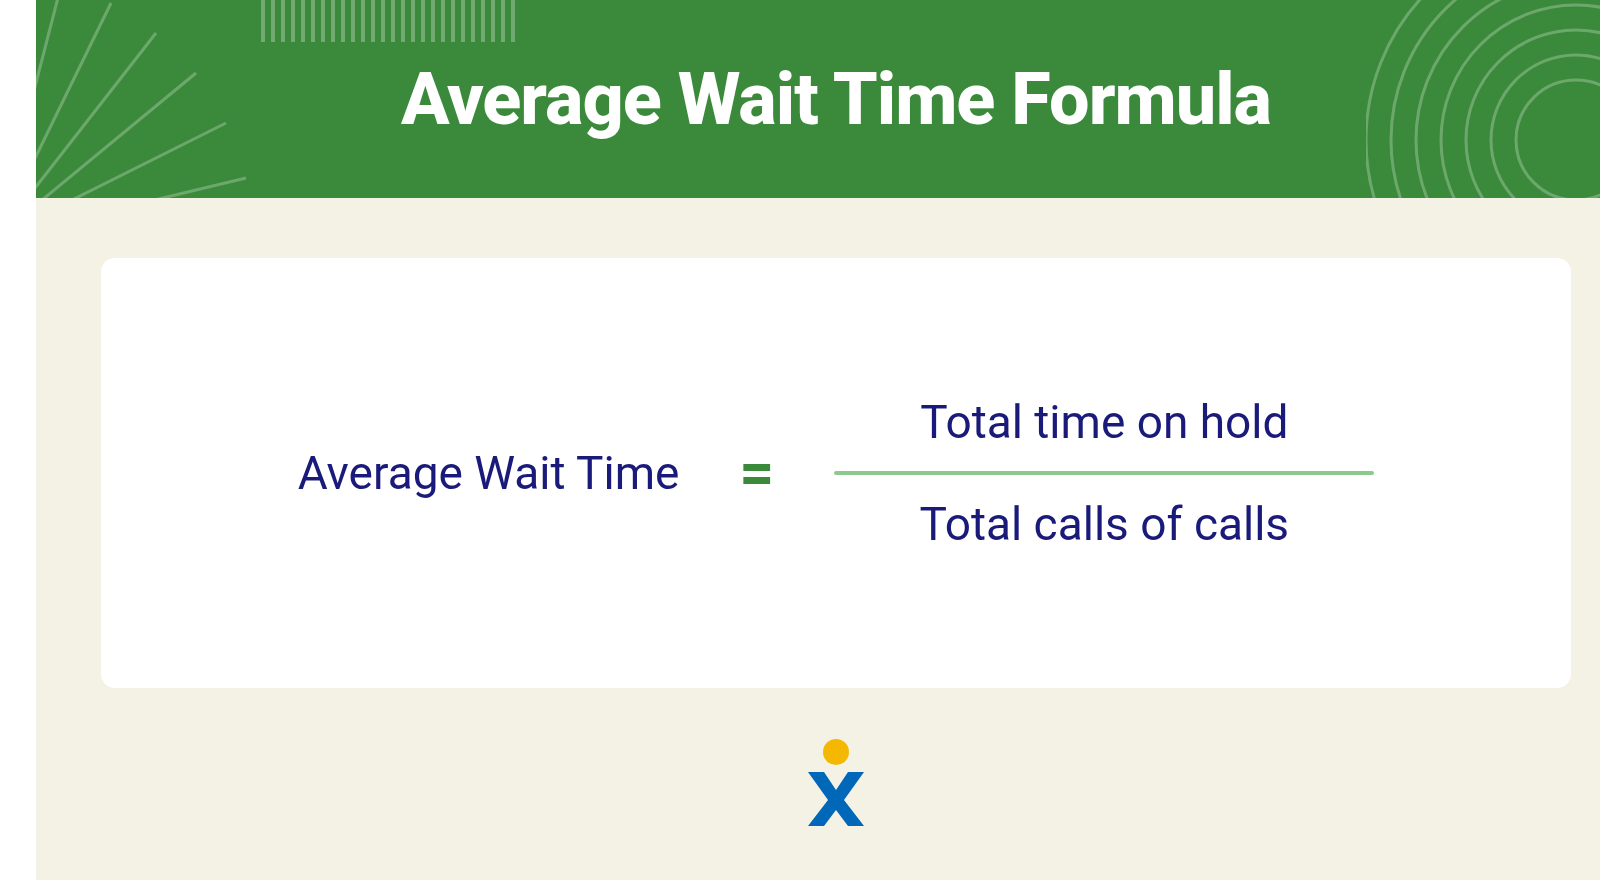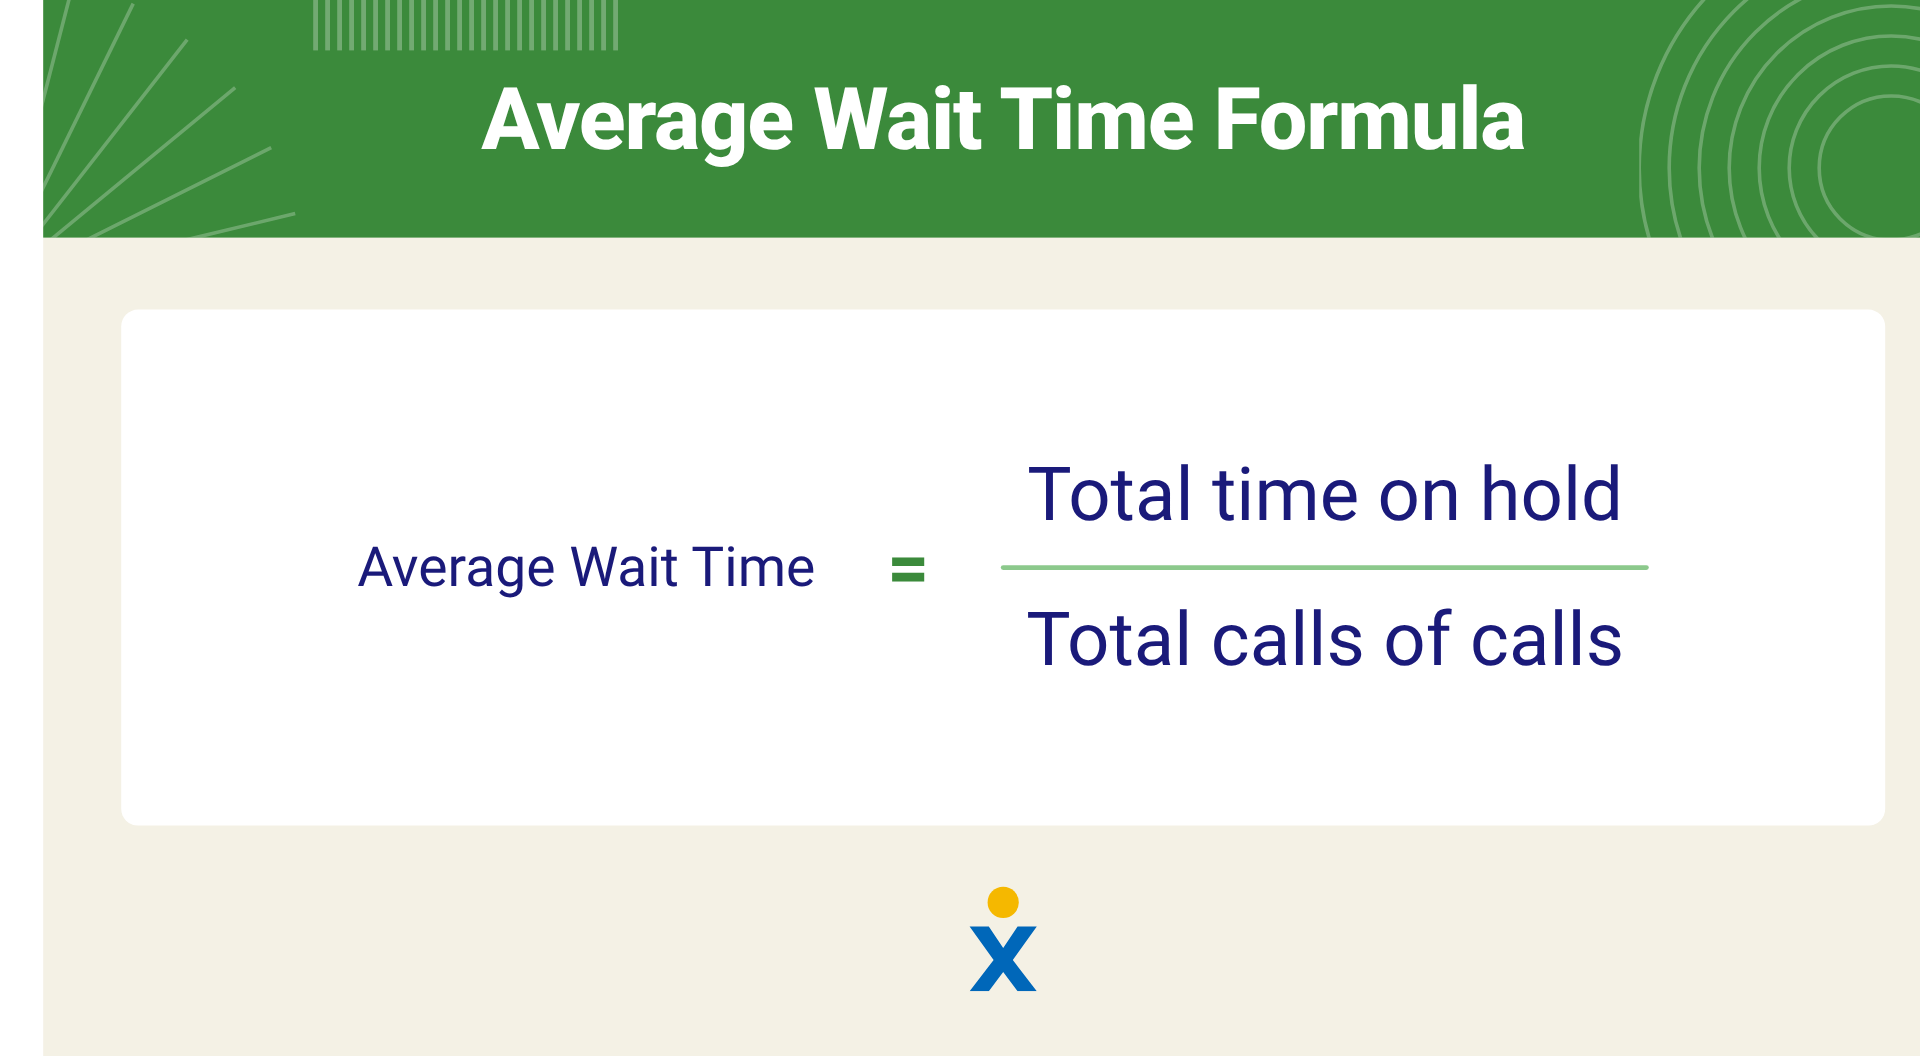--- a/index.html
+++ b/index.html
@@ -95,21 +95,21 @@
     line-height: 1;
   }
   .fraction {
     display: flex;
     flex-direction: column;
     align-items: center;
     gap: 22px;
   }
   .numerator, .denominator {
     color: #1a1a7a;
-    font-size: 62px;
+    font-size: 46px;
     font-weight: 400;
     white-space: nowrap;
     text-align: right;
   }
   .divider {
     width: 540px;
     height: 4px;
     background: #8cc98c;
     border-radius: 2px;
   }

